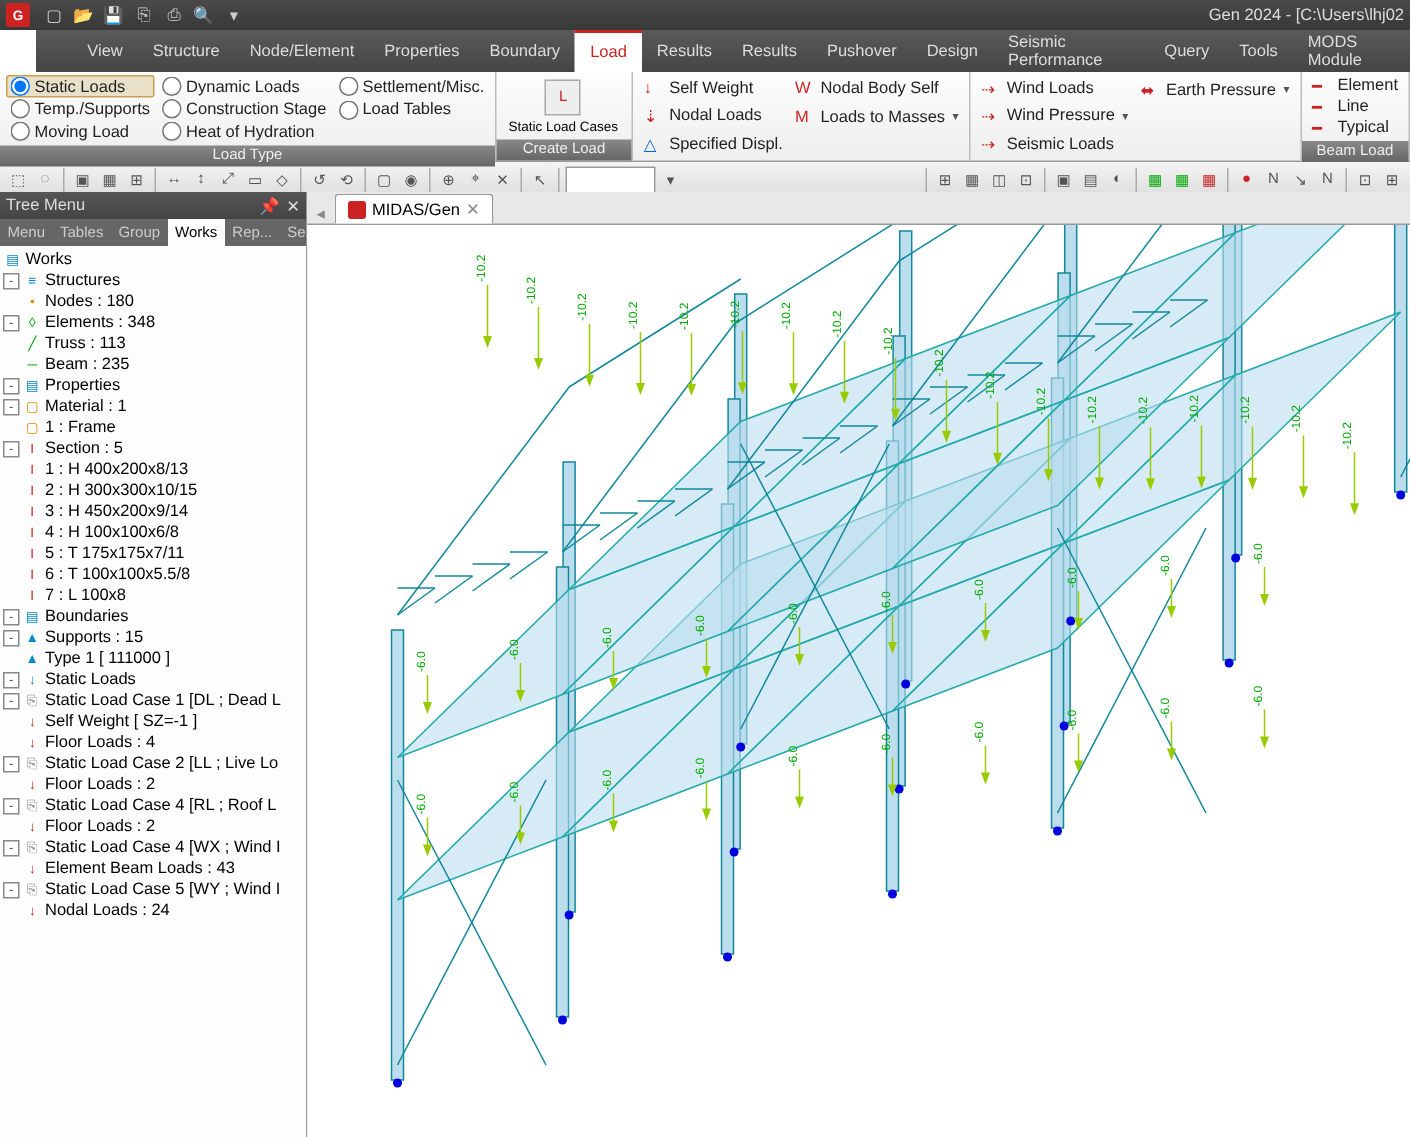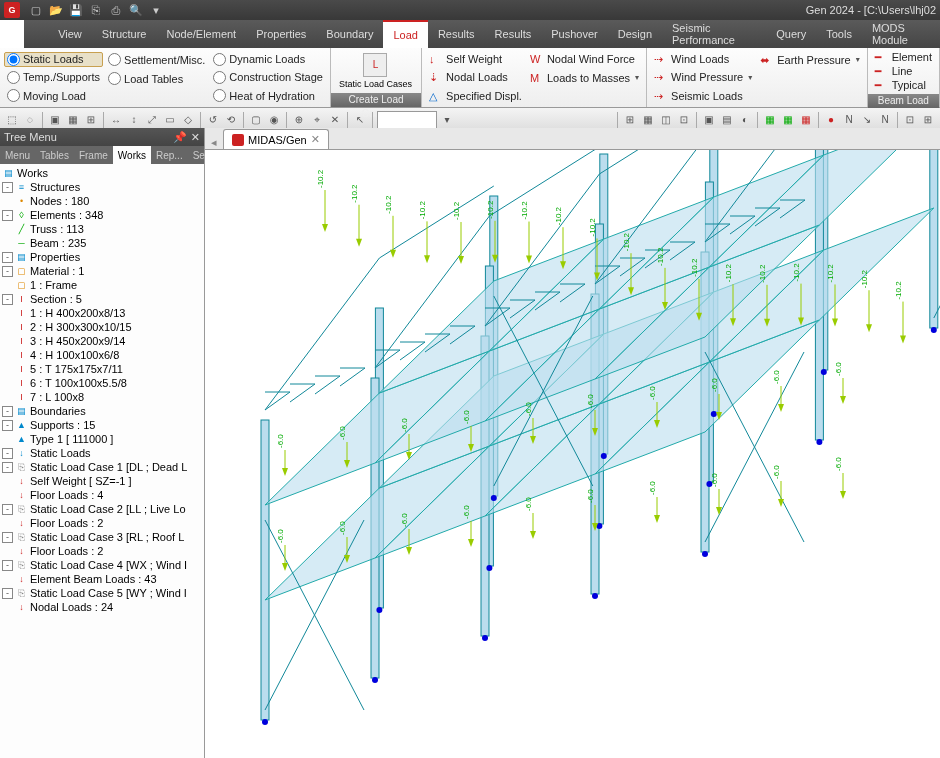--- a/index.html
+++ b/index.html
@@ -113,43 +113,44 @@
             <span>Temp./Supports</span>
           </label>
         <label class="ritem">
             <input type="radio" style="">
             <span>Moving Load</span>
           </label>
       </div>
       <div class="rcol">
         <label class="ritem">
             <input type="radio" style="">
-            <span>Settlement/Misc.</span>
-          </label>
-        <label class="ritem">
-            <input type="radio" style="">
-            <span>Load Tables</span>
-          </label>
-        <div class="ritem" style="visibility:hidden">x</div>
-      </div>
-      <div class="rcol">
-        <label class="ritem">
-            <input type="radio" style="">
             <span>Dynamic Loads</span>
           </label>
         <label class="ritem">
             <input type="radio" style="">
             <span>Construction Stage</span>
           </label>
         <label class="ritem">
             <input type="radio" style="">
             <span>Heat of Hydration</span>
           </label>
       </div>
-    </div>
+      <div class="rcol">
+        <label class="ritem">
+            <input type="radio" style="">
+            <span>Settlement/Misc.</span>
+          </label>
+        <label class="ritem">
+            <input type="radio" style="">
+            <span>Load Tables</span>
+          </label>
+        <div class="ritem" style="visibility:hidden">x</div>
+      </div>
+    </div>
+    <div class="label">Load Type</div>
   </div>
 
   <div class="rgroup">
     <div class="body">
       <div class="bigbtn">
           <span class="icon" style="color:#c22">L</span>
           <span class="txt">Static Load
 Cases</span>
         </div>
     </div>
@@ -168,21 +169,21 @@
             <span>Nodal Loads</span>
           </div>
         <div class="ritem">
             <span class="ricon" style="color:#06c">△</span>
             <span>Specified Displ.</span>
           </div>
       </div>
       <div class="rcol">
         <div class="ritem">
             <span class="ricon" style="color:#c22">W</span>
-            <span>Nodal Wind Force</span>
+            <span>Nodal Body Self</span>
           </div>
         <div class="ritem">
             <span class="ricon" style="color:#c22">M</span>
             <span>Loads to Masses</span>
             <span class="caret">▾</span>
           </div>
         <div class="ritem" style="visibility:hidden">x</div>
       </div>
     </div>
   </div>
@@ -296,21 +297,21 @@
     <div class="hdr">
       <span>Tree Menu</span>
       <span class="btns">
         <span>📌</span>
         <span>✕</span>
       </span>
     </div>
     <div class="treetabs">
       <div class="tt">Menu</div>
       <div class="tt">Tables</div>
-      <div class="tt">Frame</div>
+      <div class="tt">Group</div>
       <div class="tt active">Works</div>
       <div class="tt">Rep...</div>
       <div class="tt">Seis...</div>
     </div>
     <div class="tree">
       <div class="node">
           <span class="tic" style="color:#08c">▤</span>
           <span>Works</span>
         </div>
 
@@ -441,21 +442,21 @@
             <span>Static Load Case 2 [LL ; Live Lo</span>
           </div>
           <div class="node pad2">
             <span class="noexp"></span>
             <span class="tic" style="color:#c22">↓</span>
             <span>Floor Loads : 2</span>
           </div>
           <div class="node pad1">
             <span class="exp">-</span>
             <span class="tic" style="color:#888">⎘</span>
-            <span>Static Load Case 3 [RL ; Roof L</span>
+            <span>Static Load Case 4 [RL ; Roof L</span>
           </div>
           <div class="node pad2">
             <span class="noexp"></span>
             <span class="tic" style="color:#c22">↓</span>
             <span>Floor Loads : 2</span>
           </div>
           <div class="node pad1">
             <span class="exp">-</span>
             <span class="tic" style="color:#888">⎘</span>
             <span>Static Load Case 4 [WX ; Wind I</span>

